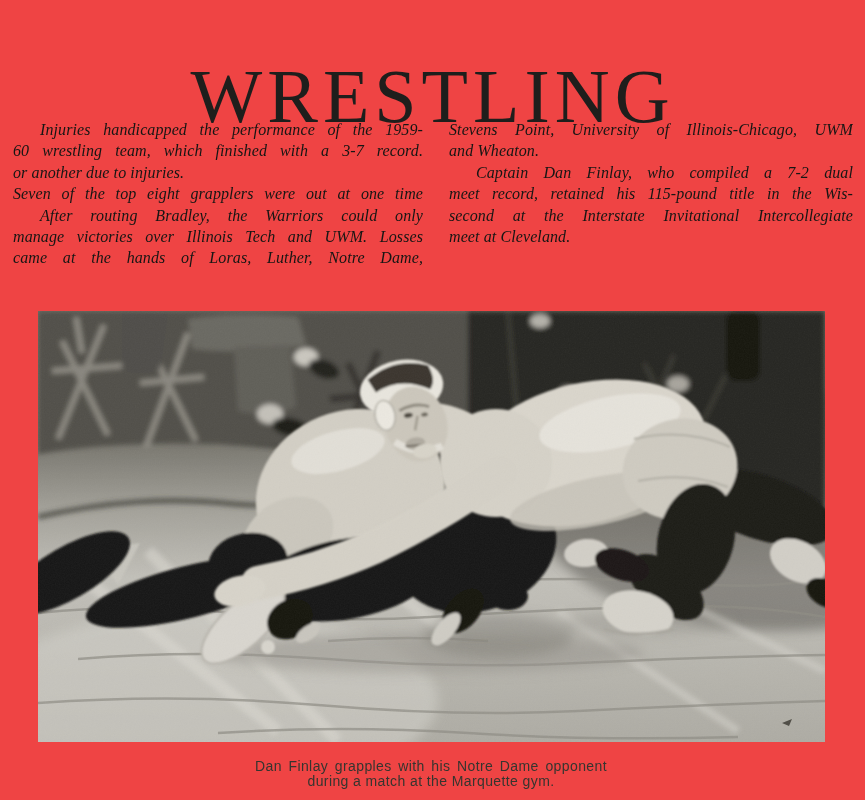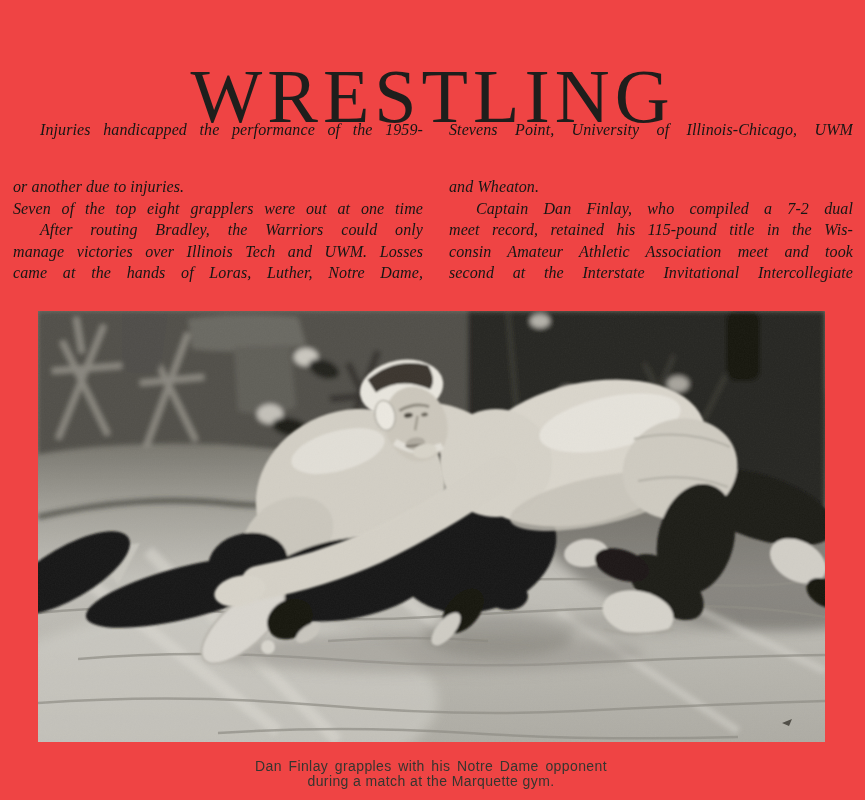--- a/index.html
+++ b/index.html
@@ -6,53 +6,53 @@
   #page{position:relative;width:865px;height:800px;background:#ef4444;overflow:hidden;
         font-family:"Liberation Serif",serif;}
   .title{position:absolute;top:2px;left:0;width:100%;text-align:center;
          font-family:"Liberation Serif",serif;font-weight:400;font-size:76px;
          letter-spacing:5px;color:#1e1e1c;white-space:nowrap;}
   .col{position:absolute;top:119px;}
   .col-left{left:13px;width:410px;}
   .col-right{left:449px;width:404px;}
   .bl{height:21.4px;line-height:21.4px;font-size:16px;color:#161614;
       letter-spacing:0.1px;text-align:justify;text-align-last:justify;overflow:hidden;font-style:italic;}
-  .bl.end{text-align:center;text-align-last:left;margin-top:36px;}
+  .bl.end{text-align:center;text-align-last:left;}
   .bl.ind{padding-left:27px;}
   .photo{position:absolute;left:38px;top:311px;width:787px;height:431px;
          background:#b9b7b0;overflow:hidden;}
   .photo svg{display:block;width:100%;height:100%;}
   .caption{position:absolute;left:255px;top:759px;width:352px;
            font-family:Liberation Sans, sans-serif;font-size:14px;
            line-height:14.6px;color:#35352f;letter-spacing:0.4px;}
   .cap1{text-align:justify;text-align-last:justify;}
   .cap2{text-align:center;}
 </style>
 </head>
 <body>
 
 <div id="page">
 
   <h1 class="title">WRESTLING</h1>
 
   <div class="col col-left">
     <div class="bl ind">Injuries handicapped the performance of the 1959-</div>
+    <div class="bl">60 wrestling team, which finished with a 3-7 record.</div>
     <div class="bl end">or another due to injuries.</div>
     <div class="bl">Seven of the top eight grapplers were out at one time</div>
     <div class="bl ind">After routing Bradley, the Warriors could only</div>
     <div class="bl">manage victories over Illinois Tech and UWM. Losses</div>
     <div class="bl">came at the hands of Loras, Luther, Notre Dame,</div>
   </div>
 
   <div class="col col-right">
     <div class="bl">Stevens Point, University of Illinois-Chicago, UWM</div>
     <div class="bl end">and Wheaton.</div>
     <div class="bl ind">Captain Dan Finlay, who compiled a 7-2 dual</div>
     <div class="bl">meet record, retained his 115-pound title in the Wis-</div>
-    <div class="bl">consin Amateur Athletic Association meet and took</div>
     <div class="bl">second at the Interstate Invitational Intercollegiate</div>
     <div class="bl end">meet at Cleveland.</div>
   </div>
 
   <div class="photo">
     <svg viewBox="0 0 787 431" preserveAspectRatio="none">
       <defs>
         <linearGradient id="gFloor" x1="0" y1="0" x2="0" y2="1">
           <stop offset="0.30" stop-color="#76746c"></stop>
           <stop offset="0.46" stop-color="#a3a199"></stop>

